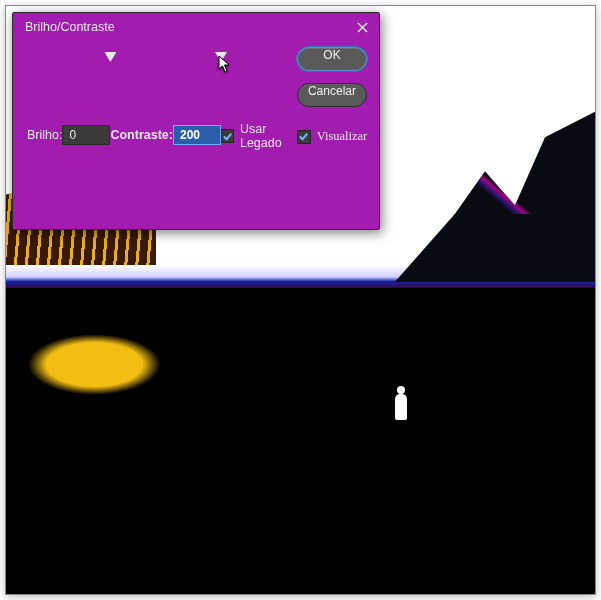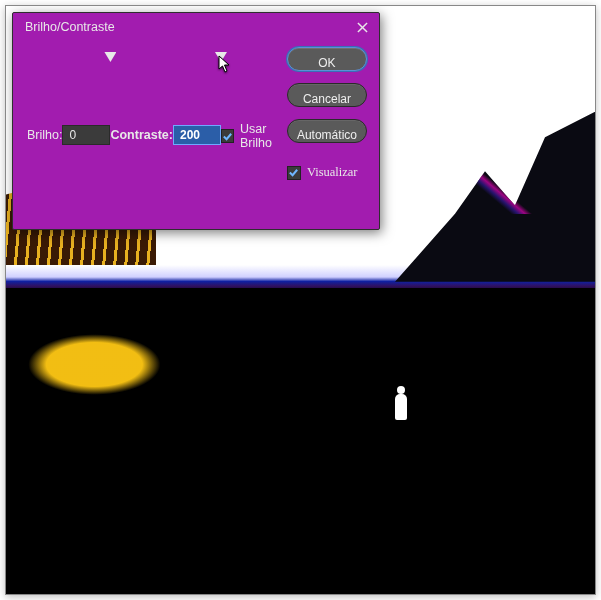--- a/index.html
+++ b/index.html
@@ -112,21 +112,21 @@
   .chk{ display:flex; align-items:center; gap:6px; margin-top:8px; font-size:12.5px;}
   .chk .box{
     width:14px; height:14px; background:#3b3b3b; border:1px solid #222;
     display:flex; align-items:center; justify-content:center;
   }
   .chk .box svg{width:11px;height:11px;stroke:#6fb6ff;stroke-width:2.2;fill:none;}
   .sidebtns{ width:100px; display:flex; flex-direction:column; gap:12px; align-items:stretch; padding-top:2px;}
   .btn{
     height:24px; border:1px solid #2a2a2a; border-radius:12px;
     background:#5a5a5a; color:#eee; font-size:12px;
-    display:flex; align-items:flex-end; justify-content:center;
+    display:flex; align-items:flex-start; justify-content:center;
     box-shadow: inset 0 1px 0 rgba(255,255,255,.08);
     cursor:pointer;
   }
   .btn.primary{ border:1px solid #5a8fd6; box-shadow: 0 0 0 1px #3a6db8, inset 0 1px 0 rgba(255,255,255,.12);}
   .viz{ margin-top:10px;font-family:Liberation Serif, serif; }
   
   .cursor{
     position:absolute; width:14px; height:18px;
     pointer-events:none;
   }
@@ -183,33 +183,30 @@
             </svg>
           </div>
         </div>
 
         <div class="chk">
           <span class="box">
             <svg viewBox="0 0 12 12">
                 <polyline points="2,6 5,9 10,3"></polyline>
               </svg>
           </span>
-          <span>Usar Brilho</span>
+          <span>Usar Legado</span>
         </div>
       </div>
 
       <div class="sidebtns">
         <div class="btn primary">
           <span>OK</span>
         </div>
         <div class="btn">
           <span>Cancelar</span>
-        </div>
-        <div class="btn">
-          <span>Automático</span>
         </div>
         <div class="chk viz">
           <span class="box">
             <svg viewBox="0 0 12 12">
                 <polyline points="2,6 5,9 10,3"></polyline>
               </svg>
           </span>
           <span>Visualizar</span>
         </div>
       </div>

